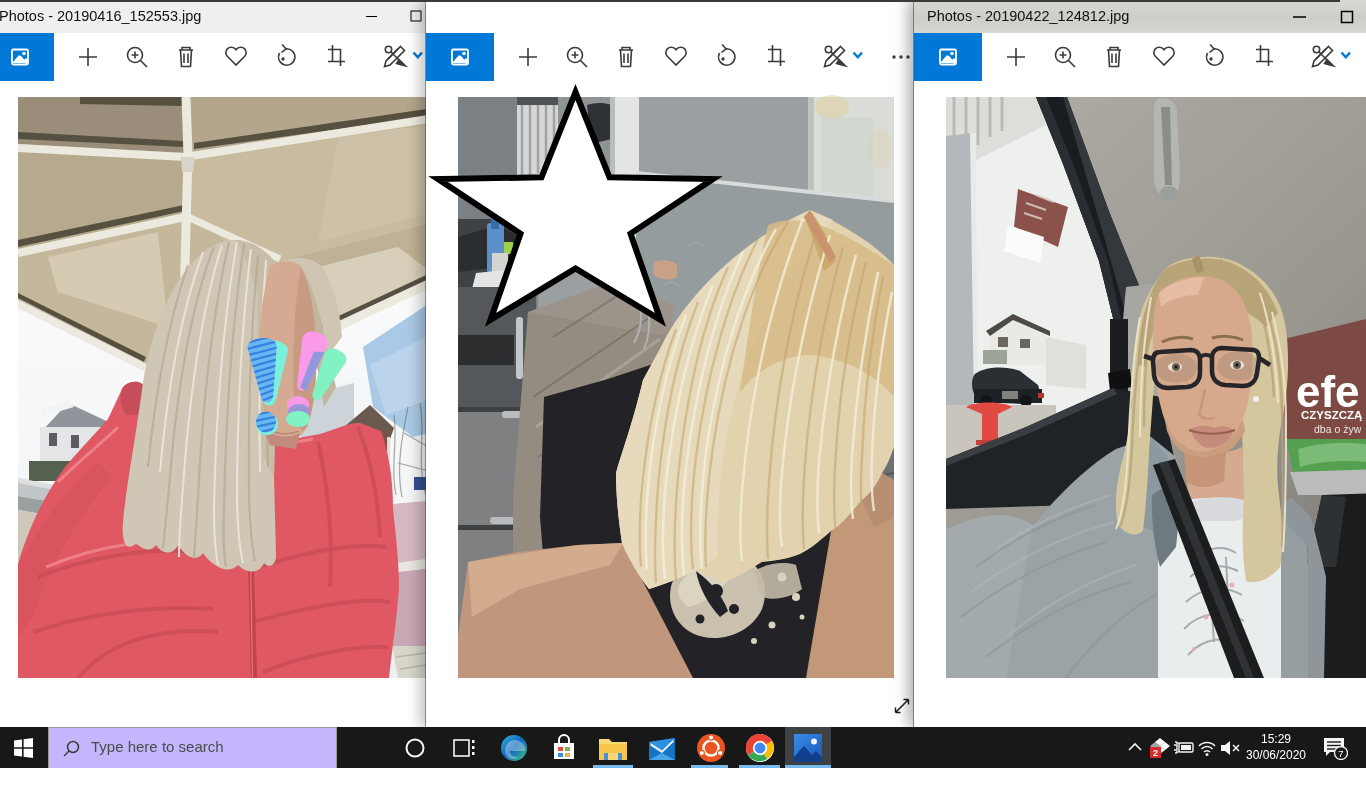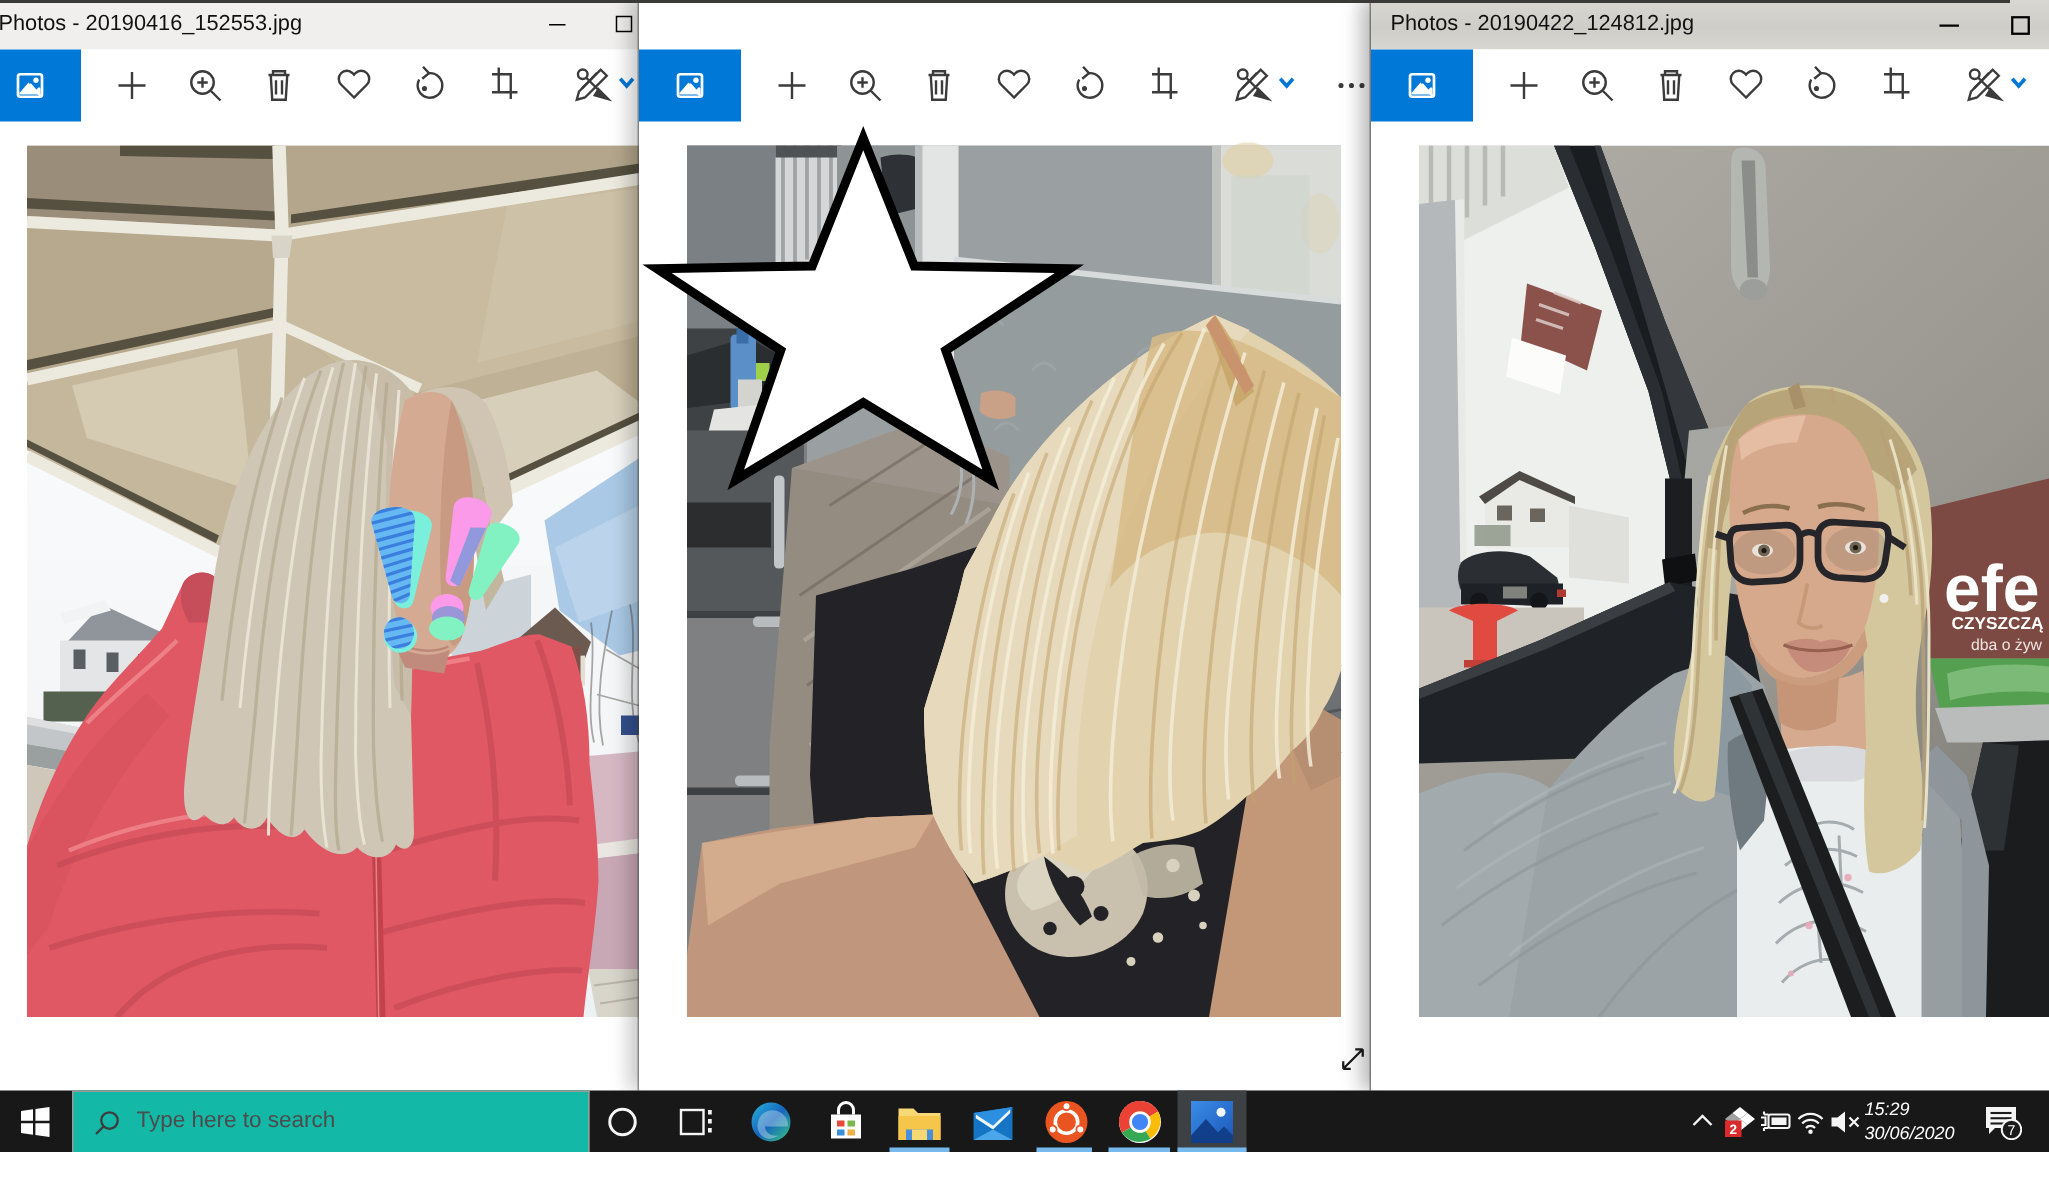--- a/index.html
+++ b/index.html
@@ -11,25 +11,25 @@
   font-size:14.5px; color:#111; line-height:33px; padding-left:13px; white-space:nowrap; }
 .capbtns { position:absolute; top:0; right:0; height:33px; }
 .toolbar { position:absolute; top:33px; left:0; right:0; height:64px; background:#fff; }
 .appbtn { position:absolute; left:0; top:0; width:68px; height:48px; background:#0078d7; }
 .photo { position:absolute; top:97px; left:32px; width:436px; height:581px; }
 #w1 { left:-14px; z-index:1; }
 #w2 { left:426px; z-index:2; box-shadow:-7px 0 12px rgba(0,0,0,0.22); }
 #w3 { left:914px; z-index:3; box-shadow:-7px 0 12px rgba(0,0,0,0.28); }
 #w3 .tbar { background:linear-gradient(180deg,#d9d7d2 0%,#cfcdc8 55%,#d8d6d1 100%); }
 #taskbar { position:absolute; left:0; top:727px; width:1366px; height:41px; background:#181818; z-index:10; }
-#searchbox { position:absolute; left:48px; top:0; width:345px; height:41px; background:#14b8a6;
+#searchbox { position:absolute; left:48px; top:0; width:289px; height:41px; background:#c4b5fd;
   border:1px solid #9a9a98; border-bottom:none; }
 #searchbox span { position:absolute; left:42px; top:10px; font-size:15px; color:#4c4c4c; }
-#clock { position:absolute; left:1243px; top:4px; width:66px; text-align:left; color:#fff;
-  font-size:12px; line-height:16px;font-style:italic; }
+#clock { position:absolute; left:1243px; top:4px; width:66px; text-align:center; color:#fff;
+  font-size:12px; line-height:16px; }
 .underline { position:absolute; top:38px; height:3px; background:#76b9ed; }
 #photosbtn { position:absolute; left:785px; top:0; width:46px; height:41px; background:#3e4143; }
 </style>
 </head>
 <body>
 <div id="screen">
 <div style="position:absolute;left:0;top:0;width:1340px;height:2px;background:#3a3a38;z-index:9"></div>
 <div style="position:absolute;left:425px;top:0;width:1px;height:727px;background:rgba(60,60,60,0.5);z-index:9"></div>
 <div style="position:absolute;left:913px;top:0;width:1px;height:727px;background:rgba(60,60,60,0.55);z-index:9"></div>
 

